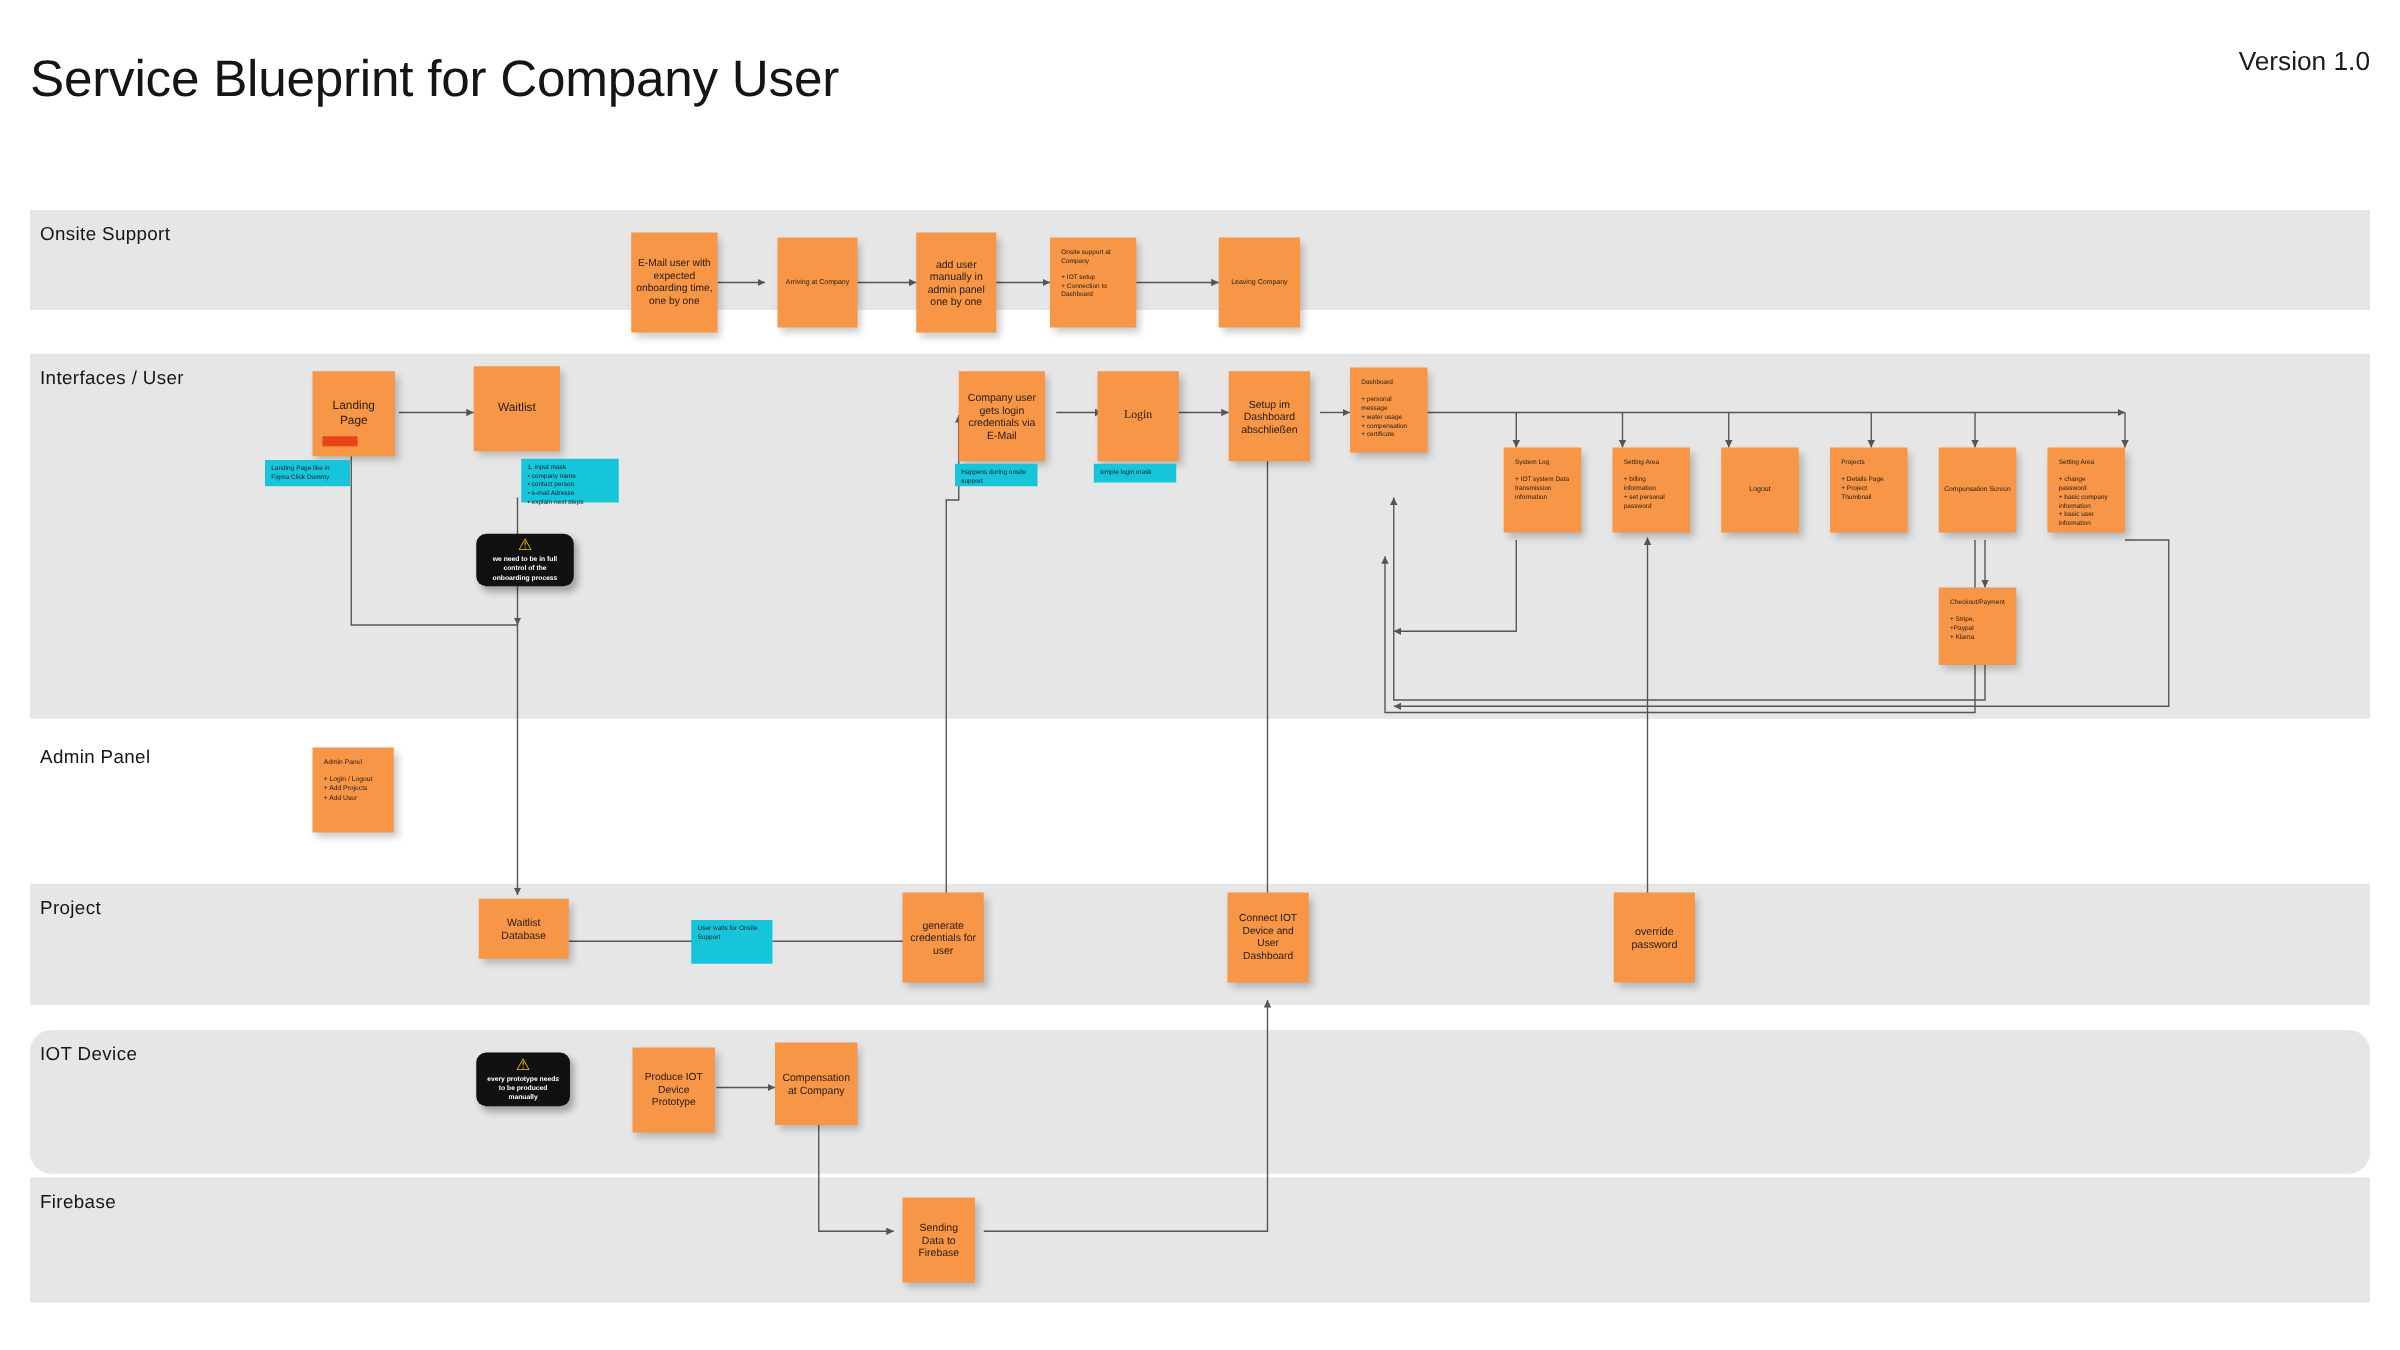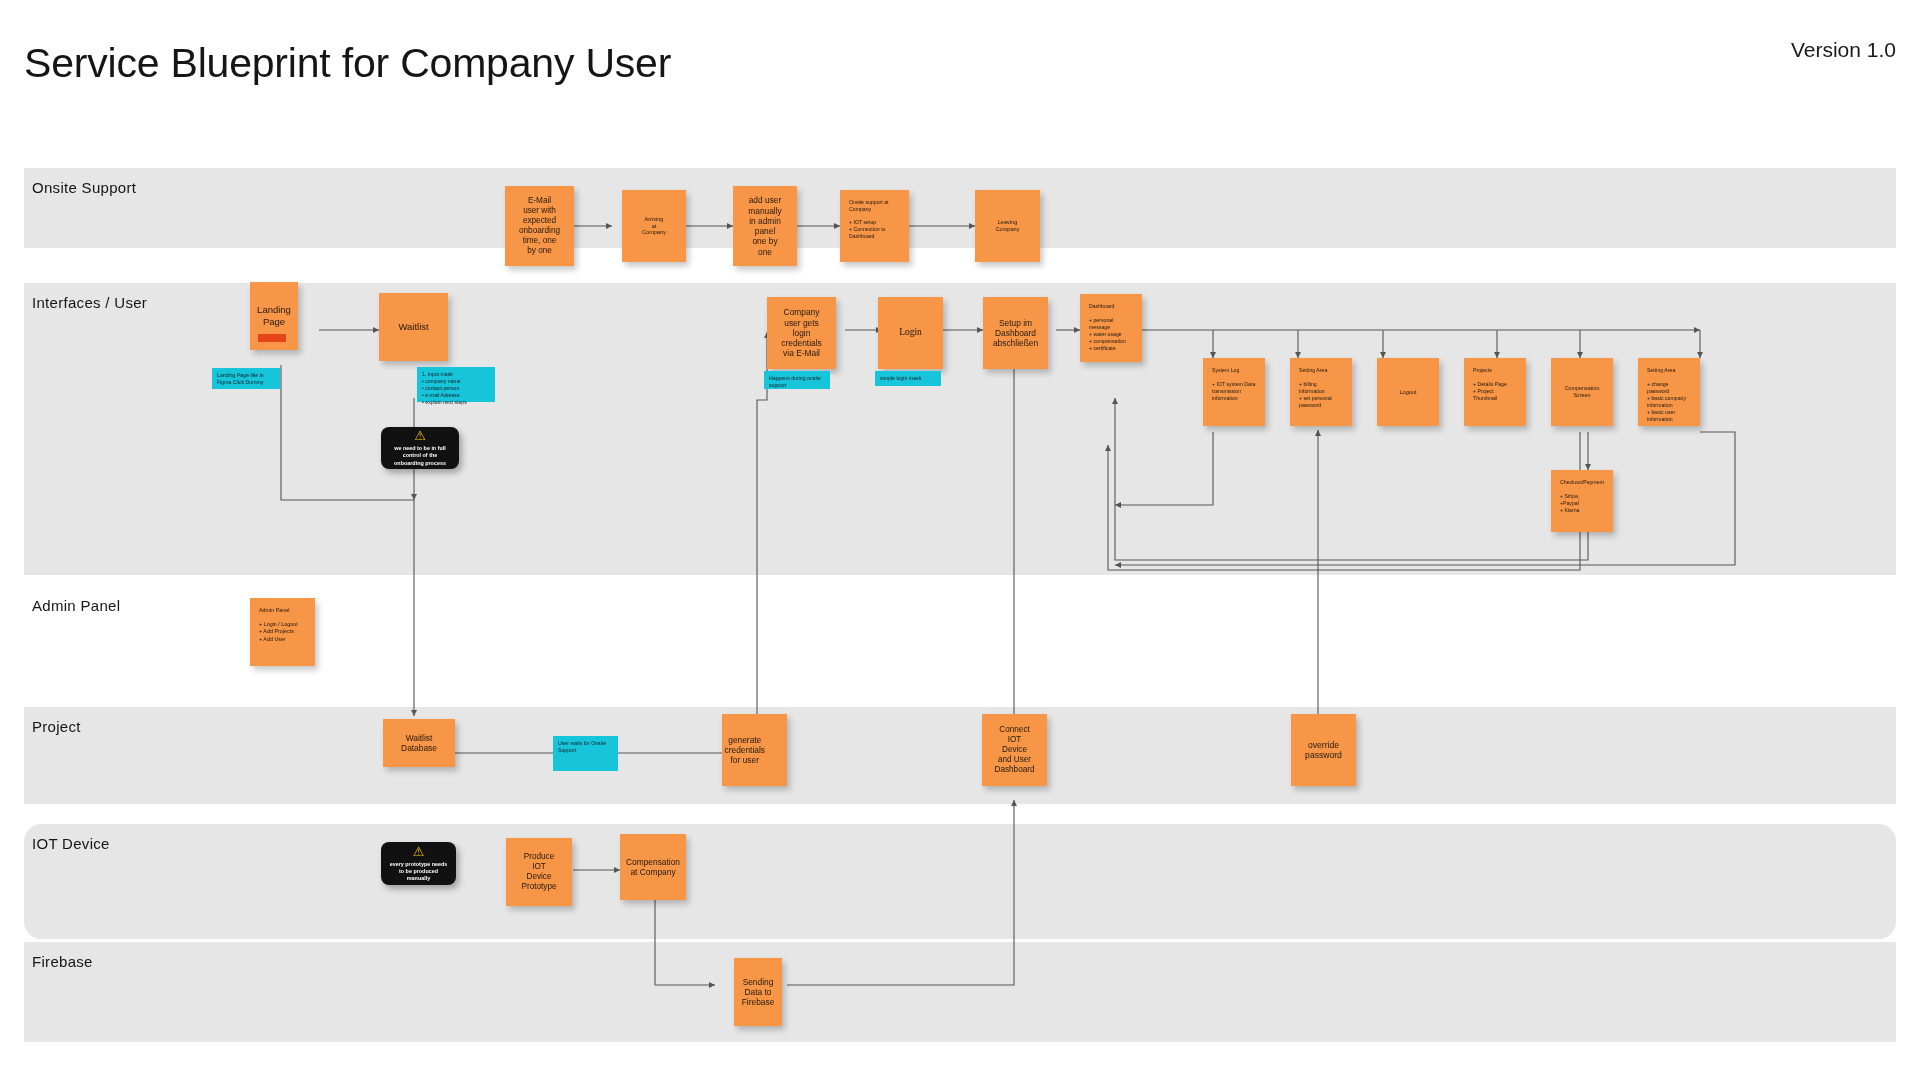--- a/index.html
+++ b/index.html
@@ -39,21 +39,21 @@
   
   .note{
     position:absolute;
     background:#F79646;
     box-shadow:3px 4px 6px rgba(0,0,0,.22);
     box-sizing:border-box;
     display:flex;
     color:#241a10;
     overflow:hidden;
   }
-  .note.center{align-items:center;justify-content:center;text-align:center;padding:4px 22px;}
+  .note.center{align-items:center;justify-content:center;text-align:center;padding:4px 4px;}
   .note.tl{align-items:flex-start;justify-content:flex-start;text-align:left;padding:9px 9px;flex-direction:column;}
   .note .nt{font-weight:400;line-height:1.22;white-space:pre-line;}
   .note .ttl{font-weight:400;line-height:1.25;margin-bottom:7px;}
   .note .bul{line-height:1.38;white-space:pre-line;}
 
   .cyan{
     position:absolute;background:#16C5D9;color:#10232b;
     box-sizing:border-box;padding:4px 5px;
     font-size:5.2px;line-height:1.35;white-space:pre-line;
     display:flex;align-items:flex-start;
@@ -164,21 +164,21 @@
   </div>
   <div class="note tl" style="left:840px;top:190px;width:69px;height:72px;">
     <span class="ttl" style="font-size:5.2px;">Onsite support at Company</span>
     <span class="bul" style="font-size:5.2px;">+ IOT setup
 + Connection to Dashboard</span>
   </div>
   <div class="note center" style="left:975px;top:190px;width:65px;height:72px;">
     <span class="nt" style="font-size:5.6px;">Leaving Company</span>
   </div>
 
-  <div class="note center" style="left:250px;top:282px;width:48px;height:68px;">
+  <div class="note center" style="left:250px;top:297px;width:66px;height:68px;">
     <span class="nt" style="font-size:9.5px;">Landing Page</span>
     <span class="redbar" style="left:8px;bottom:8px;width:28px;height:8px;"></span>
   </div>
   <div class="cyan" style="left:212px;top:368px;width:68px;height:21px;">
     <span>Landing Page like in Figma Click Dummy</span>
   </div>
 
   <div class="note center" style="left:379px;top:293px;width:69px;height:68px;">
     <span class="nt" style="font-size:9.5px;">Waitlist</span>
   </div>
@@ -281,17 +281,17 @@
     <span class="warn">⚠</span>
     <span class="btxt">every prototype needs to be produced manually</span>
   </div>
   <div class="note center" style="left:506px;top:838px;width:66px;height:68px;">
     <span class="nt" style="font-size:8.2px;">Produce IOT Device Prototype</span>
   </div>
   <div class="note center" style="left:620px;top:834px;width:66px;height:66px;">
     <span class="nt" style="font-size:8.4px;">Compensation at Company</span>
   </div>
 
-  <div class="note center" style="left:722px;top:958px;width:48px;height:68px;margin-left:12px;">
+  <div class="note center" style="left:722px;top:958px;width:58px;height:68px;">
     <span class="nt" style="font-size:8.4px;">Sending Data to Firebase</span>
   </div>
 
 </div>
 
 </body></html>

